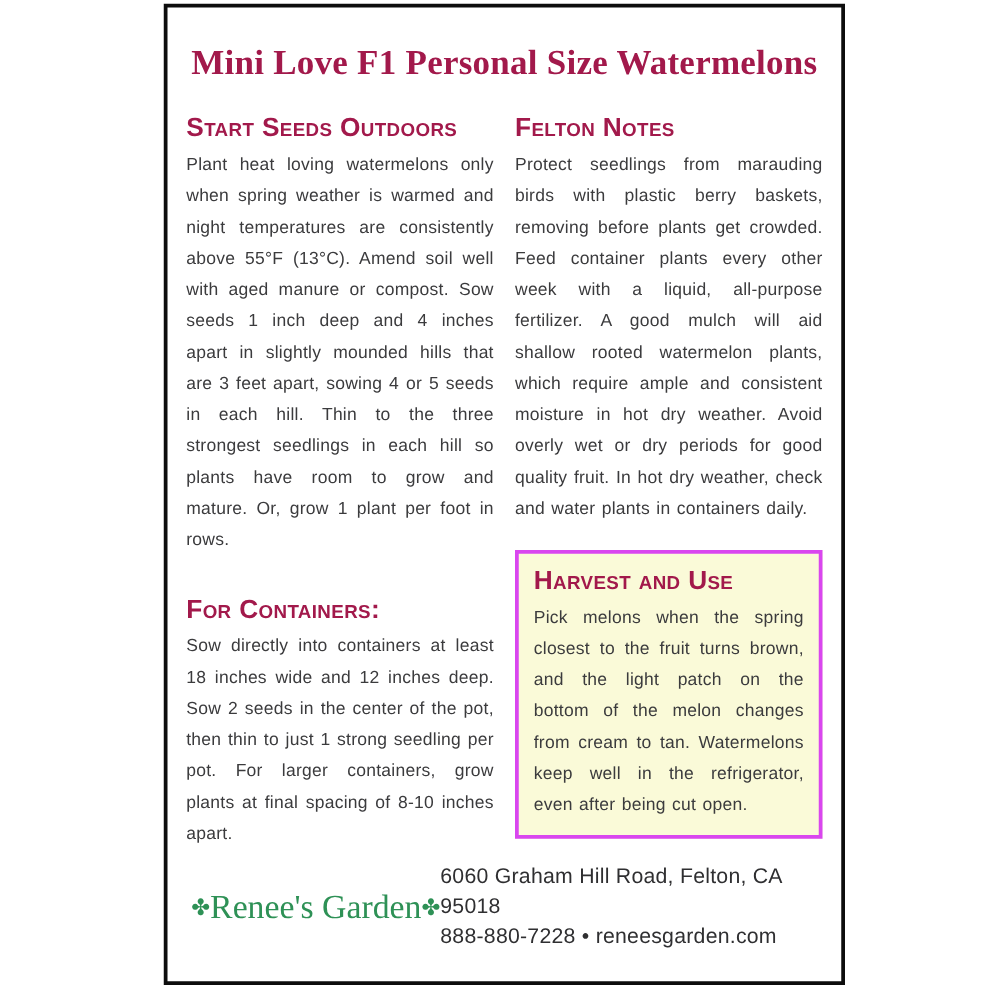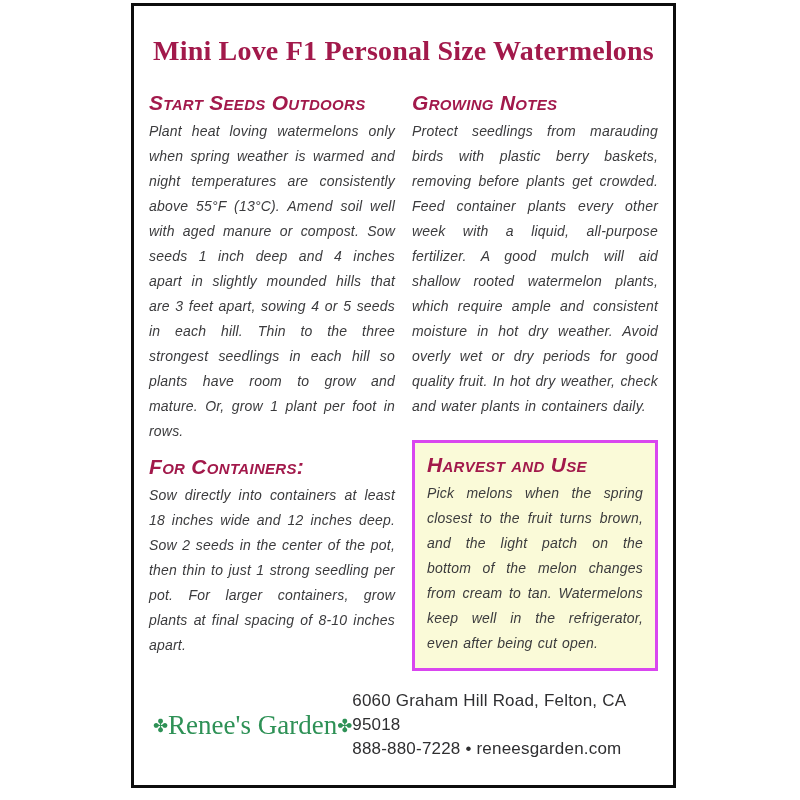--- a/index.html
+++ b/index.html
@@ -37,41 +37,40 @@
   }
   .columns {
     display: flex;
     gap: 17px;
     padding: 0 15px;
     margin-top: 24px;
   }
   .col {
     flex: 1 1 0;
     min-width: 0;
-    font-style: italic;
   }
   .heading {
     margin: 0 0 4px 0;
     font-variant: small-caps;
     font-weight: bold;
     font-size: 21px;
     color: #a2194b;
     letter-spacing: 0.3px;
   }
   .body-text {
     margin: 0;
     font-size: 14px;
     line-height: 25px;
     color: #3b3b3d;
     text-align: justify;
     letter-spacing: 0.2px;
     word-spacing: 1px;
   }
   .section-gap {
-    margin-top: 11px;
+    margin-top: 32px;
   }
   .harvest-box {
     margin-top: 21px;
     box-sizing: border-box;
     border: 3px solid #d946ef;
     background: #fafad8;
     padding: 10px 12px 12px 12px;
   }
   .footer {
     position: absolute;
@@ -120,21 +119,21 @@
         </section>
 
         <section class="section-gap">
           <h2 class="heading">For Containers:</h2>
           <p class="body-text">Sow directly into containers at least 18 inches wide and 12 inches deep. Sow 2 seeds in the center of the pot, then thin to just 1 strong seedling per pot. For larger containers, grow plants at final spacing of 8-10 inches apart.</p>
         </section>
       </div>
 
       <div class="col">
         <section>
-          <h2 class="heading">Growing Notes</h2>
+          <h2 class="heading">Felton Notes</h2>
           <p class="body-text">Protect seedlings from marauding birds with plastic berry baskets, removing before plants get crowded. Feed container plants every other week with a liquid, all-purpose fertilizer. A good mulch will aid shallow rooted watermelon plants, which require ample and consistent moisture in hot dry weather. Avoid overly wet or dry periods for good quality fruit. In hot dry weather, check and water plants in containers daily.</p>
         </section>
 
         <div class="harvest-box">
           <h2 class="heading">Harvest and Use</h2>
           <p class="body-text">Pick melons when the spring closest to the fruit turns brown, and the light patch on the bottom of the melon changes from cream to tan. Watermelons keep well in the refrigerator, even after being cut open.</p>
         </div>
       </div>
 
     </div>

